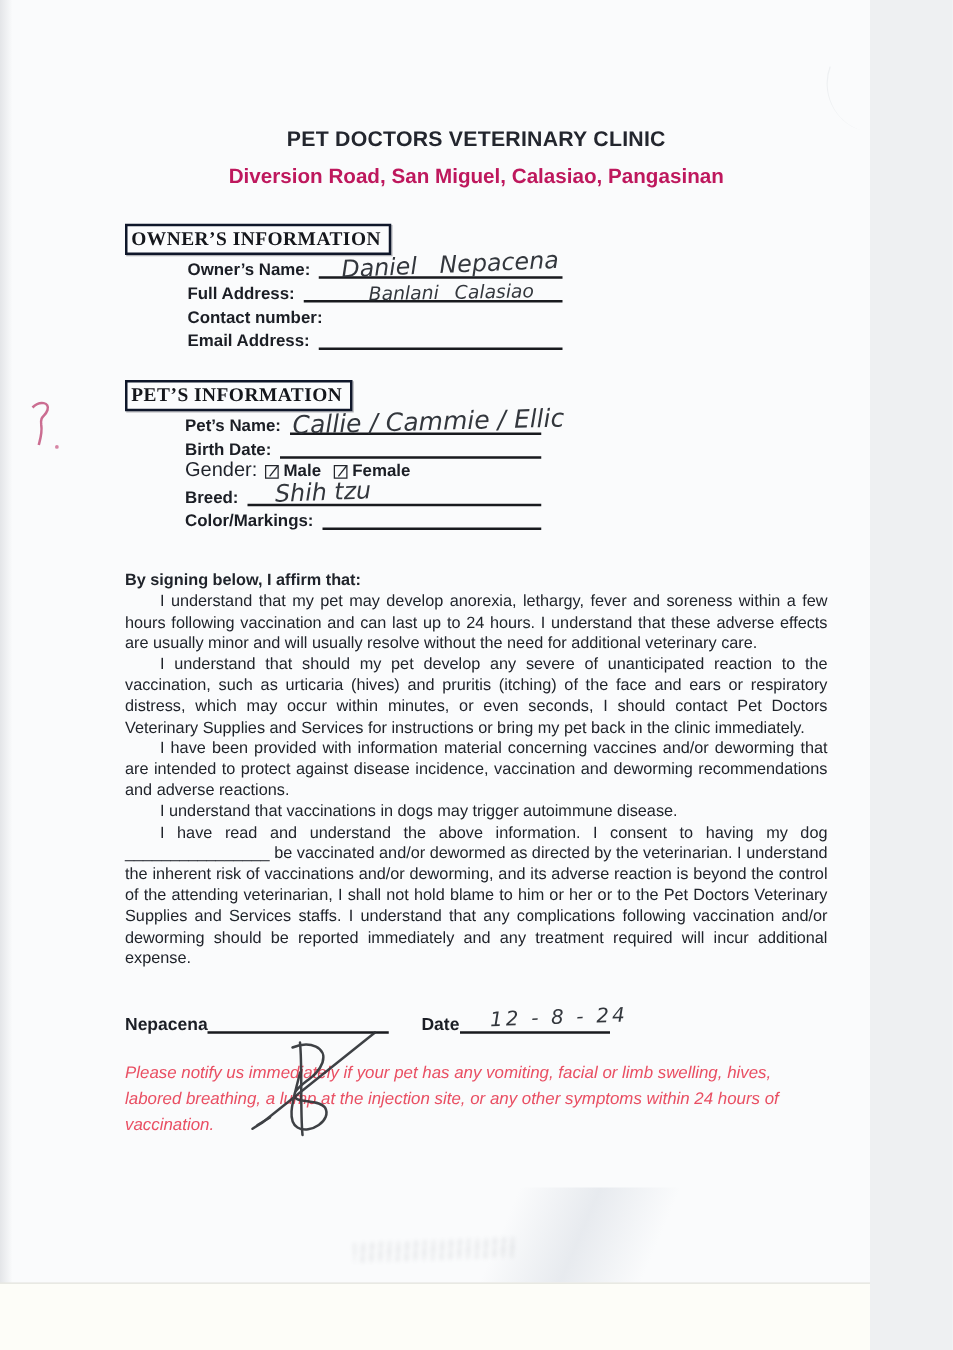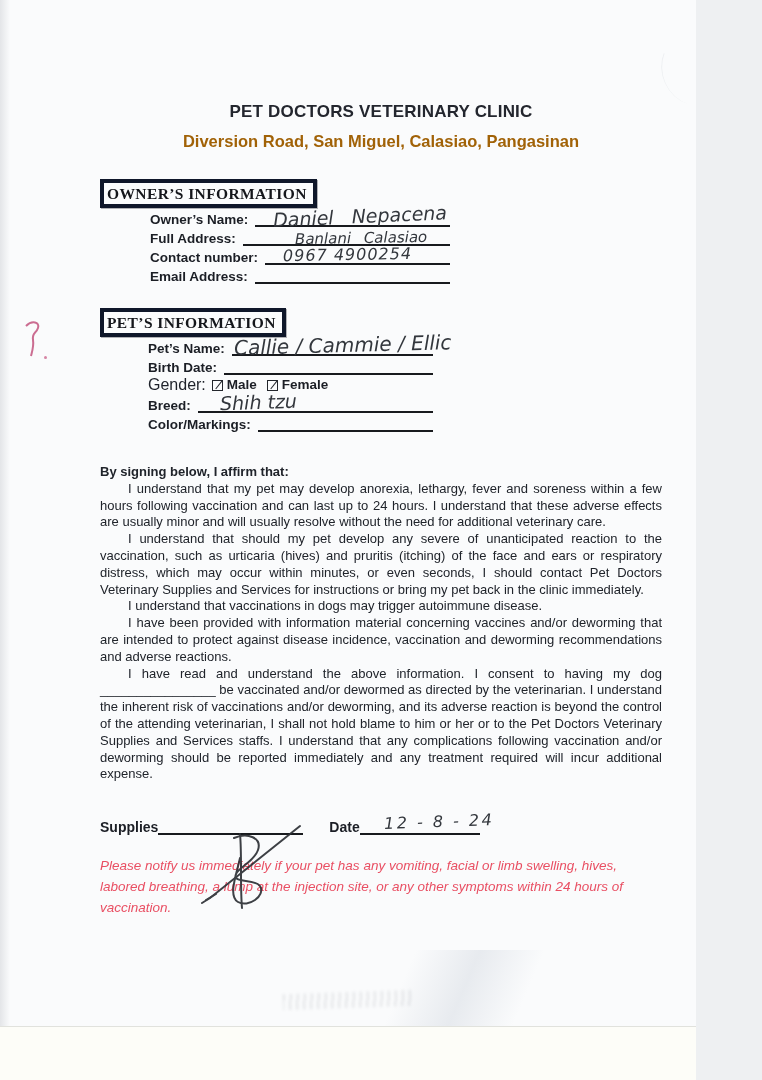--- a/index.html
+++ b/index.html
@@ -14,25 +14,25 @@
   .bottom-strip{position:absolute;left:0;top:1026px;width:762px;height:54px;
     background:#fdfdf8;border-top:1px solid rgba(190,192,188,.45);}
   .fold-shadow{position:absolute;left:240px;top:950px;width:430px;height:76px;
     background:linear-gradient(113deg, rgba(255,255,255,0) 38%, rgba(188,196,208,.30) 52%, rgba(255,255,255,0) 66%);}
   .ghost-smudge{position:absolute;left:283px;top:992px;width:130px;height:16px;opacity:.28;
     background:repeating-linear-gradient(95deg, rgba(90,95,105,.55) 0 2px, rgba(90,95,105,0) 2px 7px);
     filter:blur(1.6px);transform:rotate(-2deg);}
   .content{position:absolute;left:0;top:0;width:762px;height:1080px;padding:0 100px;box-sizing:border-box;}
 
   .title1{margin-top:102px;text-align:center;font-size:17px;font-weight:bold;letter-spacing:.2px;color:#23262e;}
-  .title2{margin-top:10px;text-align:center;font-size:16.5px;font-weight:bold;color:#a16207;}
+  .title2{margin-top:10px;text-align:center;font-size:16.5px;font-weight:bold;color:#be185d;}
 
   .sec-header{display:inline-block;margin-top:28px;
     font-family:"Liberation Serif", serif;font-weight:bold;font-size:15.5px;letter-spacing:.4px;
-    color:#15171c;border:4px solid #0f172a;padding:2px 6px 1px 3px;background:#fbfcfd;
+    color:#15171c;border:2px solid #0f172a;padding:2px 6px 1px 3px;background:#fbfcfd;
     box-shadow:1px 1px 0 rgba(40,44,52,.35);}
   .sec2{margin-top:24px;}
 
   .rows{margin-left:50px;}
   .pet-rows{margin-left:48px;}
   .row{display:flex;align-items:flex-end;height:19px;width:300px;}
   .pet-rows .row{width:285px;}
   .row .lbl{font-weight:bold;font-size:13.5px;white-space:nowrap;padding-right:7px;color:#1b1e25;}
   .row .line{flex:1;border-bottom:2px solid #181a1e;position:relative;height:100%;}
   .gender-row{display:flex;align-items:center;height:19px;}
@@ -94,23 +94,20 @@
         </span>
       </div>
       <div class="row">
         <span class="lbl">Full Address:</span>
         <span class="line">
           <span class="hw hw-address">Banlani Calasiao</span>
         </span>
       </div>
       <div class="row">
         <span class="lbl">Contact number:</span>
-        <span class="line">
-          <span class="hw hw-contact">0967 4900254</span>
-        </span>
       </div>
       <div class="row">
         <span class="lbl">Email Address:</span>
         <span class="line"></span>
       </div>
     </div>
 
     <div>
       <span class="sec-header sec2">PET’S INFORMATION</span>
     </div>
@@ -142,27 +139,27 @@
       <div class="row">
         <span class="lbl">Color/Markings:</span>
         <span class="line"></span>
       </div>
     </div>
 
     <div class="affirm">
       <div class="affirm-heading">By signing below, I affirm that:</div>
       <p>I understand that my pet may develop anorexia, lethargy, fever and soreness within a few hours following vaccination and can last up to 24 hours. I understand that these adverse effects are usually minor and will usually resolve without the need for additional veterinary care.</p>
       <p>I understand that should my pet develop any severe of unanticipated reaction to the vaccination, such as urticaria (hives) and pruritis (itching) of the face and ears or respiratory distress, which may occur within minutes, or even seconds, I should contact Pet Doctors Veterinary Supplies and Services for instructions or bring my pet back in the clinic immediately.</p>
+      <p>I have been provided with information material concerning vaccines and/or deworming that are intended to protect against disease incidence, vaccination and deworming recommendations and adverse reactions.</p>
       <p>I understand that vaccinations in dogs may trigger autoimmune disease.</p>
-      <p>I have been provided with information material concerning vaccines and/or deworming that are intended to protect against disease incidence, vaccination and deworming recommendations and adverse reactions.</p>
       <p>I have read and understand the above information. I consent to having my dog ________________ be vaccinated and/or dewormed as directed by the veterinarian. I understand the inherent risk of vaccinations and/or deworming, and its adverse reaction is beyond the control of the attending veterinarian, I shall not hold blame to him or her or to the Pet Doctors Veterinary Supplies and Services staffs. I understand that any complications following vaccination and/or deworming should be reported immediately and any treatment required will incur additional expense.</p>
     </div>
 
     <div class="sig-row">
-      <span class="sig-lbl">Supplies</span>
+      <span class="sig-lbl">Nepacena</span>
       <span class="sig-line"></span>
       <span class="date-gap"></span>
       <span class="sig-lbl">Date</span>
       <span class="date-line">
         <span class="hw hw-date">12 - 8 - 24</span>
       </span>
     </div>
 
     <div class="note" style="color: rgb(233, 79, 99);">Please notify us immediately if your pet has any vomiting, facial or limb swelling, hives, labored breathing, a lump at the injection site, or any other symptoms within 24 hours of vaccination.</div>
   </div>

